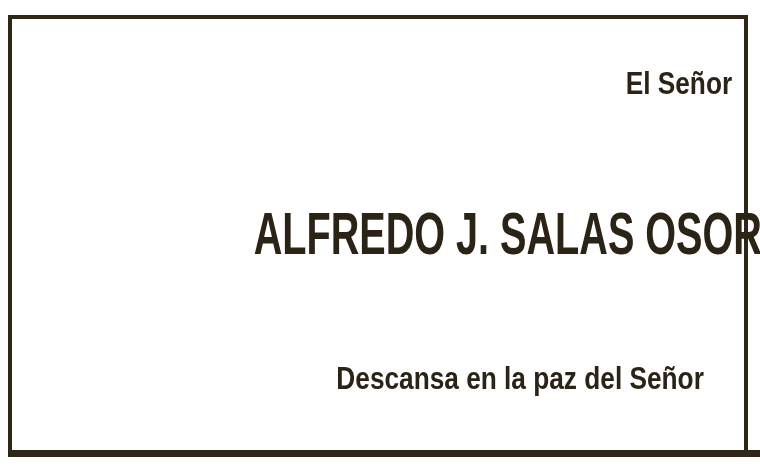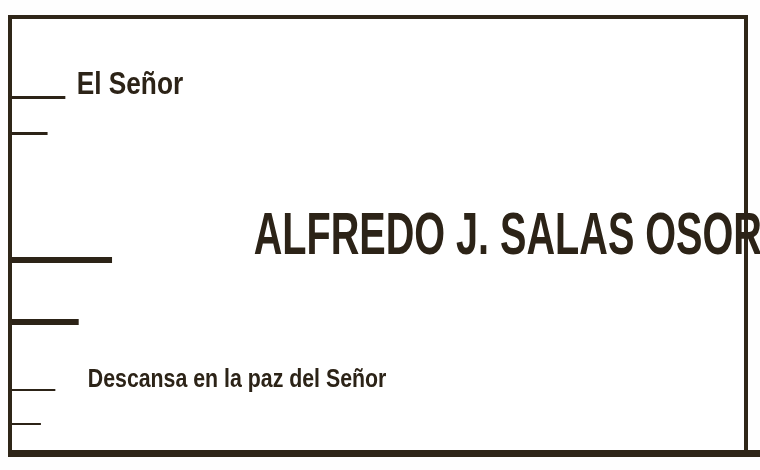--- a/index.html
+++ b/index.html
@@ -30,23 +30,22 @@
   }
   
   .bottom-rule-overhang {
     position: absolute;
     left: 740px;
     top: 450px;
     width: 20px;
     height: 7px;
   }
   .line {
-    text-align: left;
+    text-align: right;
     white-space: pre;
-    text-decoration: underline;
   }
   .line > span {
     display: inline-block;
     white-space: pre;
     transform-origin: 50% 50%;
   }
   .salutation {
     line-height: 36px;
     font-size: 32px;
     font-weight: 700;
@@ -55,21 +54,21 @@
   .deceased-name {
     line-height: 62px;
     font-size: 60px;
     font-weight: 700;
     letter-spacing: 0px;
     margin-top: 4px;
   }
   .deceased-name > span { transform: scaleX(0.66); }
   .rest-line {
     line-height: 34px;
-    font-size: 26px;
+    font-size: 32px;
     font-weight: 700;
     margin-bottom: 16px;
   }
   .rest-line > span { transform: scaleX(0.82); }
   .family-line {
     line-height: 31px;
     font-size: 29px;
     font-weight: 700;
   }
 </style>

